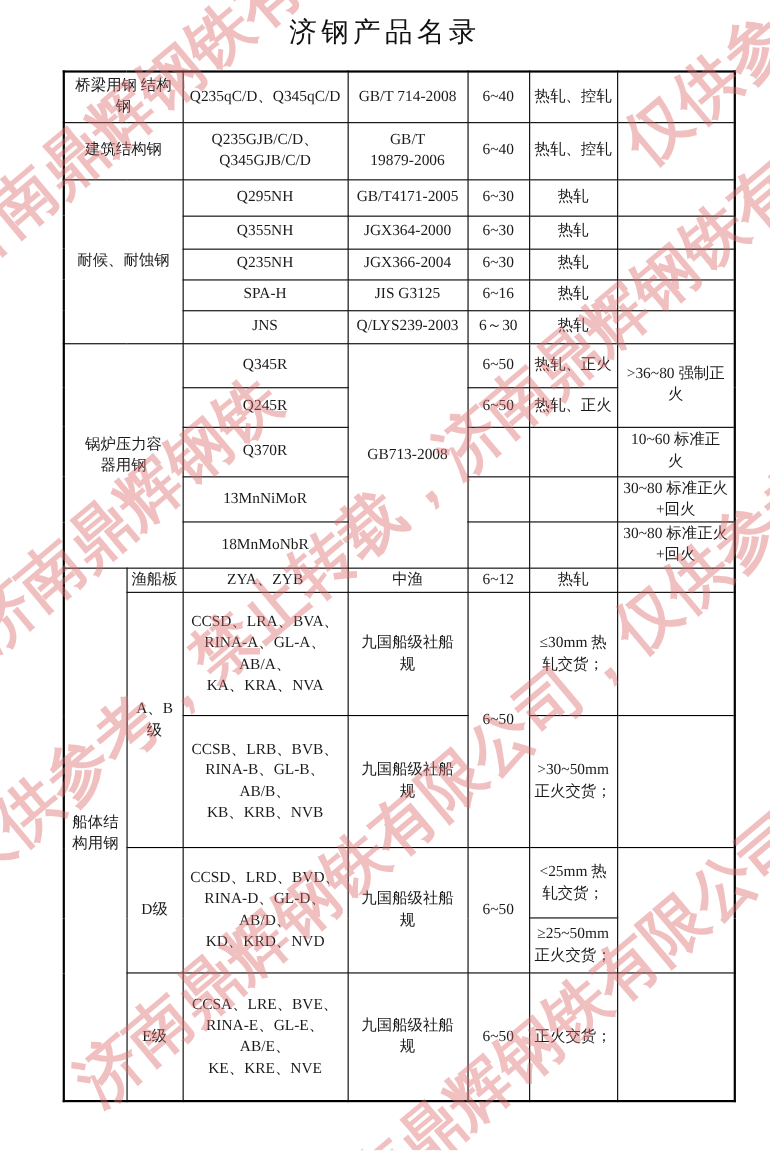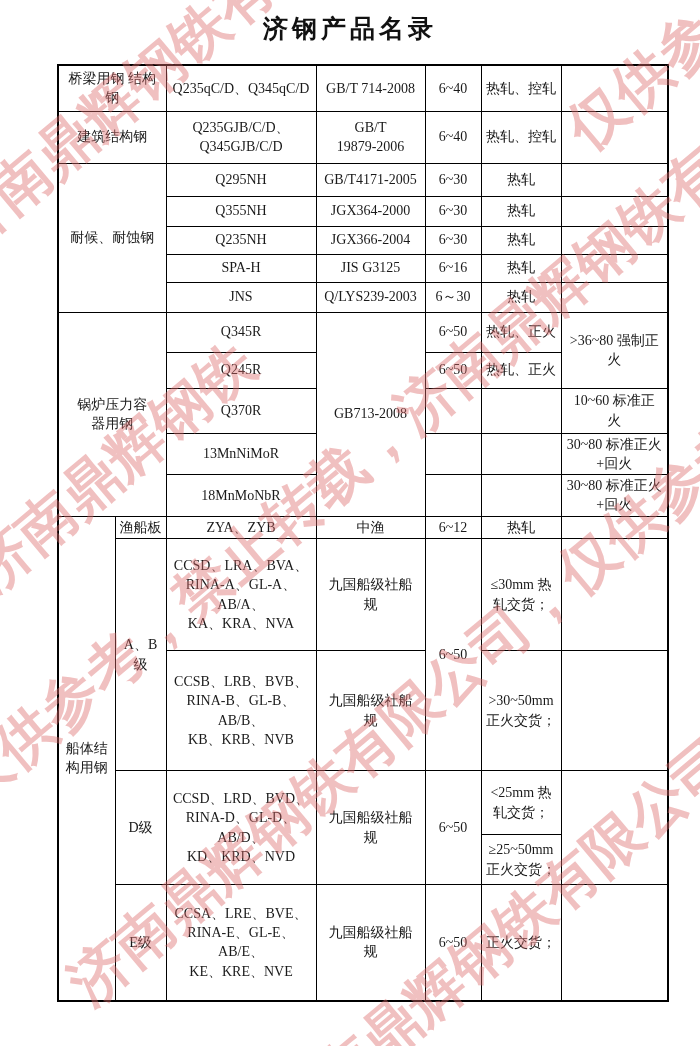--- a/index.html
+++ b/index.html
@@ -2,21 +2,21 @@
 <html><head>
 <meta charset="utf-8">
 <style>
   html,body{margin:0;padding:0;background:#fff;}
   #stage{
     position:relative;width:700px;height:1046px;overflow:hidden;background:#ffffff;
     font-family:"Liberation Serif","DejaVu Serif",serif;color:#1a1a1a;
   }
   .doc-title{
     position:absolute;top:12px;left:0;width:100%;text-align:center;
-    font-size:25px;font-weight:bold;letter-spacing:4px;color:#111;
+    font-size:25px;font-weight:normal;letter-spacing:4px;color:#111;
   }
   table.product{
     position:absolute;left:57px;top:64px;width:610px;
     border-collapse:collapse;table-layout:fixed;
     border:2px solid #000;
   }
   table.product td{
     border:1px solid #000;
     text-align:center;vertical-align:middle;
     font-size:14px;line-height:1.38;

